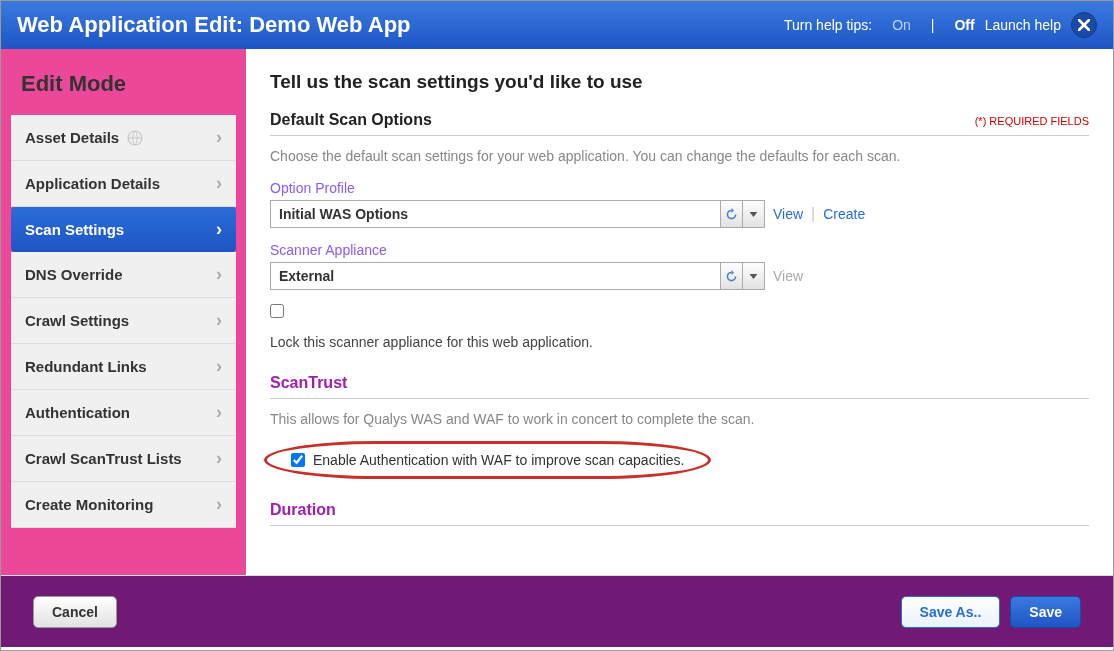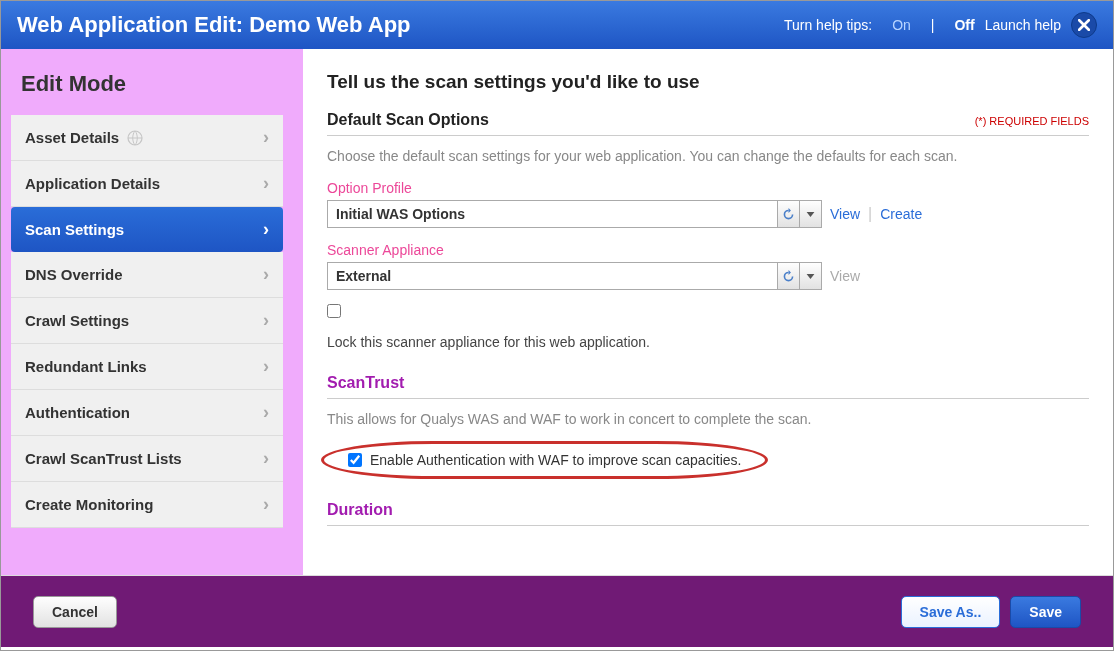--- a/index.html
+++ b/index.html
@@ -44,23 +44,23 @@
       cursor: pointer;
       border: 1px solid #0d3a8a;
     }
     .close-btn svg { width: 12px; height: 12px; }
 
     .body-area {
       display: flex;
       height: 526px;
     }
     .sidebar {
-      width: 302px;
-      background: #f0abfc;
-      padding: 18px 20px 10px 10px;
+      width: 245px;
+      background: #ec4899;
+      padding: 18px 10px 10px 10px;
     }
     .sidebar-title {
       font-size: 22px;
       font-weight: bold;
       color: #333;
       padding: 4px 10px 18px 10px;
     }
     .nav-item {
       display: flex;
       align-items: center;
@@ -118,21 +118,21 @@
       font-size: 11px;
       color: #c00;
     }
     .section-desc {
       font-size: 14px;
       color: #888;
       margin-bottom: 16px;
     }
     .field-label {
       font-size: 14px;
-      color: #ec4899;
+      color: #8b5cf6;
       margin-bottom: 4px;
     }
     .field-row {
       display: flex;
       align-items: center;
       gap: 8px;
       margin-bottom: 14px;
     }
     .select-box {
       flex: 0 0 495px;

